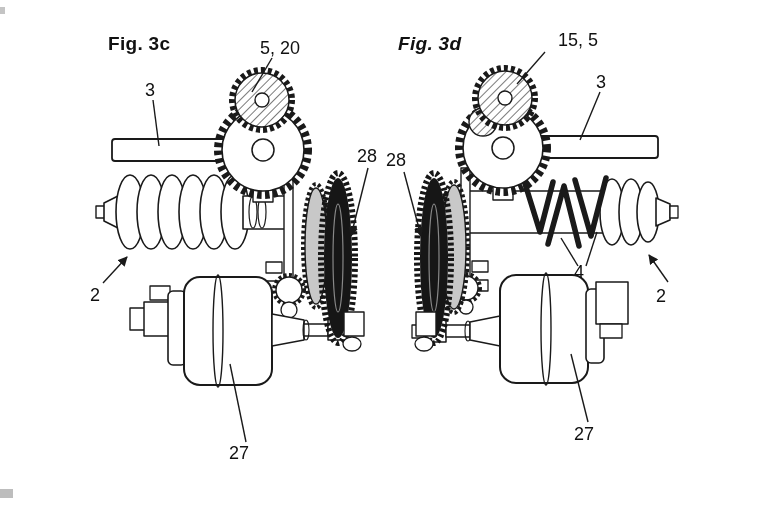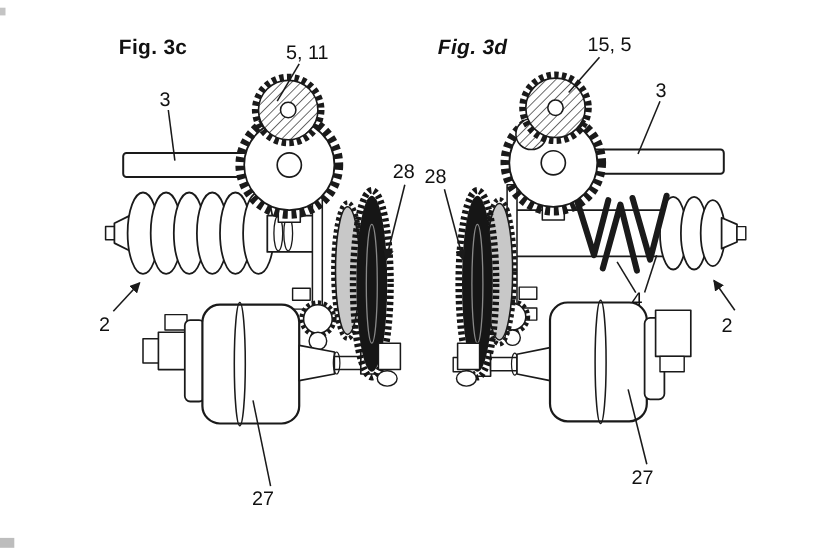--- a/index.html
+++ b/index.html
@@ -189,26 +189,26 @@
         <line x1="586" y1="266" x2="597" y2="232"></line>
         <line x1="668" y1="282" x2="649" y2="255" marker-end="url(#arrow)"></line>
         <line x1="588" y1="422" x2="571" y2="354"></line>
       </g>
     </g>
   </svg>
 
   <div class="fig-title" style="left:108px;top:33px;">Fig. 3c</div>
   <div class="fig-title" style="left:398px;top:33px;font-style:italic;">Fig. 3d</div>
 
-  <div class="ref-label" style="left:260px;top:38px;">5, 11</div>
+  <div class="ref-label" style="left:260px;top:38px;">5, 20</div>
   <div class="ref-label" style="left:145px;top:80px;">3</div>
   <div class="ref-label" style="left:357px;top:146px;">28</div>
   <div class="ref-label" style="left:90px;top:285px;">2</div>
   <div class="ref-label" style="left:229px;top:443px;">27</div>
 
-  <div class="ref-label" style="left:534px;top:30px;">15, 5</div>
+  <div class="ref-label" style="left:558px;top:30px;">15, 5</div>
   <div class="ref-label" style="left:596px;top:72px;">3</div>
   <div class="ref-label" style="left:386px;top:150px;">28</div>
   <div class="ref-label" style="left:574px;top:262px;">4</div>
   <div class="ref-label" style="left:656px;top:286px;">2</div>
   <div class="ref-label" style="left:574px;top:424px;">27</div>
 
 </div>
 
 </body></html>

